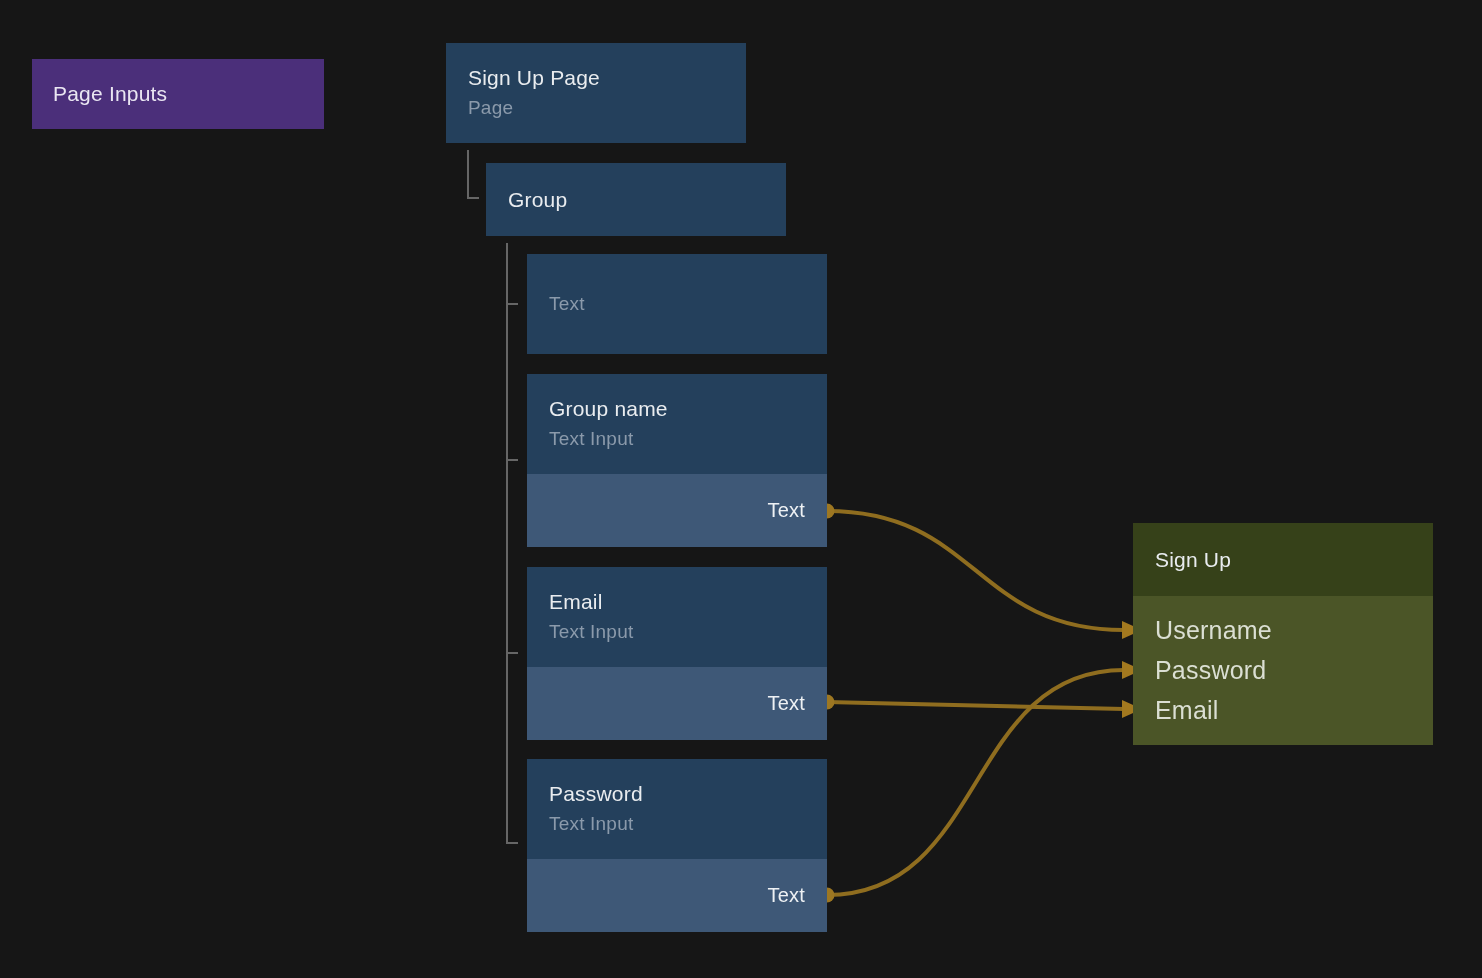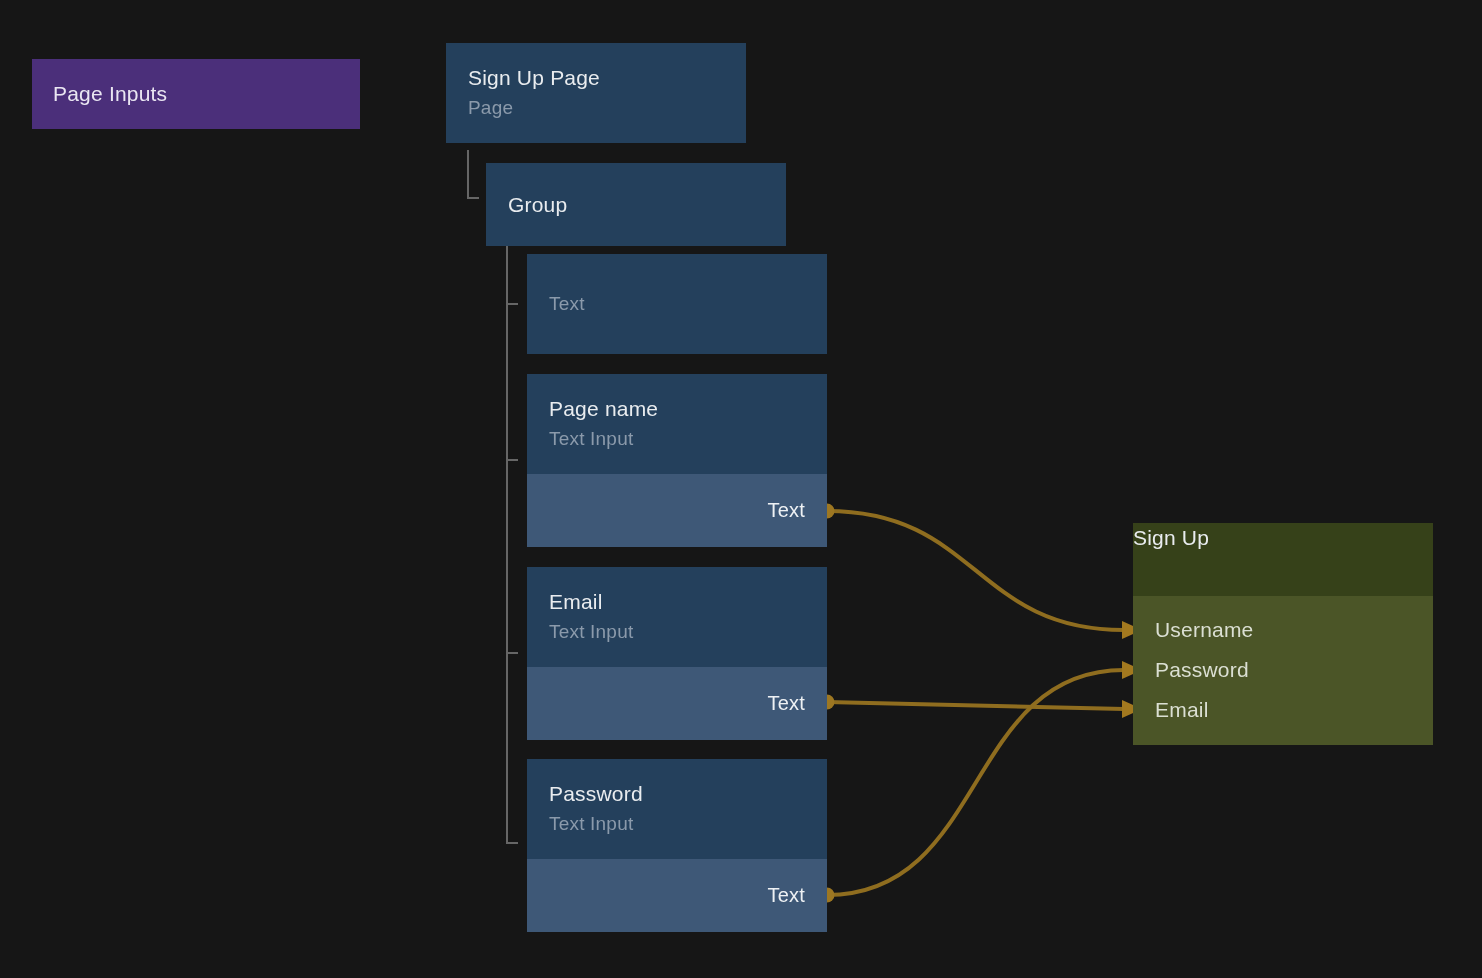--- a/index.html
+++ b/index.html
@@ -11,37 +11,37 @@
   html,body{margin:0;padding:0;background:#000;}
   #canvas{
     position:relative; width:1482px; height:978px; overflow:hidden;
     background:var(--bg);
     font-family:"Liberation Sans","DejaVu Sans",sans-serif;
     -webkit-font-smoothing:antialiased;
   }
   .node{position:absolute; width:300px;}
   .hdr{background:var(--node-header); padding-left:22px; display:flex; flex-direction:column; justify-content:center; box-sizing:border-box;}
   .h100{height:100px;}
-  .h73{height:83px;}
+  .h73{height:73px;}
   .t{font-size:21px; line-height:30px; color:var(--title-text); letter-spacing:.2px;}
   .s{font-size:19px; line-height:30px; color:var(--subtitle-text); letter-spacing:.2px;}
   .portrow{
     background:var(--node-port); height:73px; display:flex; align-items:center;
     justify-content:flex-end; padding-right:22px; box-sizing:border-box;
   }
   .portlabel{font-size:20px; color:var(--port-label); letter-spacing:.2px;}
   .badge{
-    position:absolute; left:32px; top:59px; width:328px; height:70px;
+    position:absolute; left:32px; top:59px; width:292px; height:70px;
     background:var(--purple); display:flex; align-items:center; padding-left:21px; box-sizing:border-box;
   }
   .badge .t{color:var(--purple-label);}
-  .ghdr{background:var(--green-header); height:73px; display:flex; align-items:flex-start; box-sizing:border-box;}
+  .ghdr{background:var(--green-header); height:73px; display:flex; align-items:center; padding-left:22px; box-sizing:border-box;}
   .ghdr .t{color:var(--title-text);}
   .gbody{background:var(--green-body); height:149px; padding:14px 0 15px 22px; box-sizing:border-box;}
-  .grow{height:40px; display:flex; align-items:center; font-size:21px; color:var(--green-label); letter-spacing:.2px;}
+  .grow{height:40px; display:flex; align-items:center; font-size:25px; color:var(--green-label); letter-spacing:.2px;}
   #wires{position:absolute; left:0; top:0; pointer-events:none;}
 </style>
 </head>
 <body>
 
 <div id="canvas">
 
   <svg id="wires" width="1482" height="978" viewBox="0 0 1482 978">
 
     <path d="M468 150 V198 H479 M507 243 V843 H518 M507 304 H518 M507 460 H518 M507 653 H518" fill="none" stroke="var(--tree-line)" stroke-width="2"></path>
@@ -84,21 +84,21 @@
   </div>
 
   <div class="node" style="left:527px; top:254px;">
     <div class="hdr h100">
       <div class="s">Text</div>
     </div>
   </div>
 
   <div class="node" style="left:527px; top:374px;">
     <div class="hdr h100">
-      <div class="t">Page name</div>
+      <div class="t">Group name</div>
       <div class="s">Text Input</div>
     </div>
     <div class="portrow">
       <span class="portlabel">Text</span>
     </div>
   </div>
 
   <div class="node" style="left:527px; top:567px;">
     <div class="hdr h100">
       <div class="t">Email</div>

